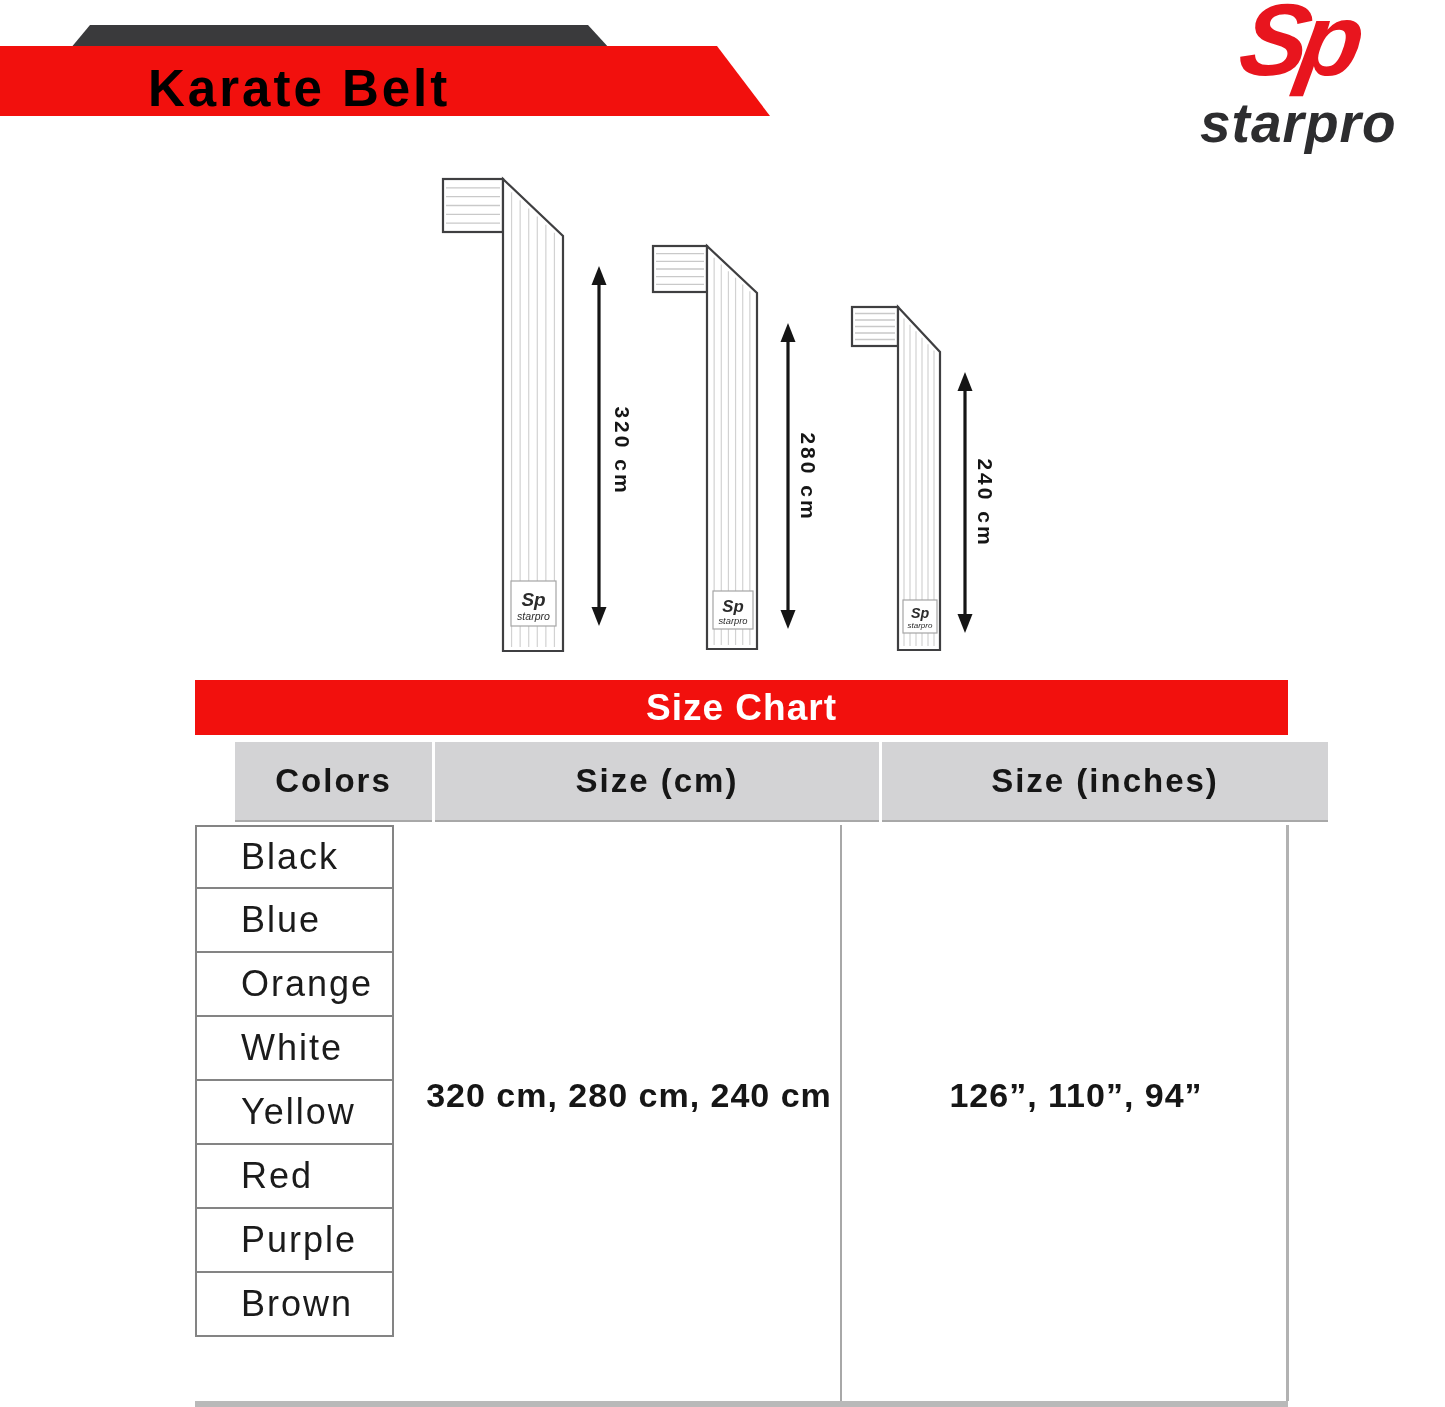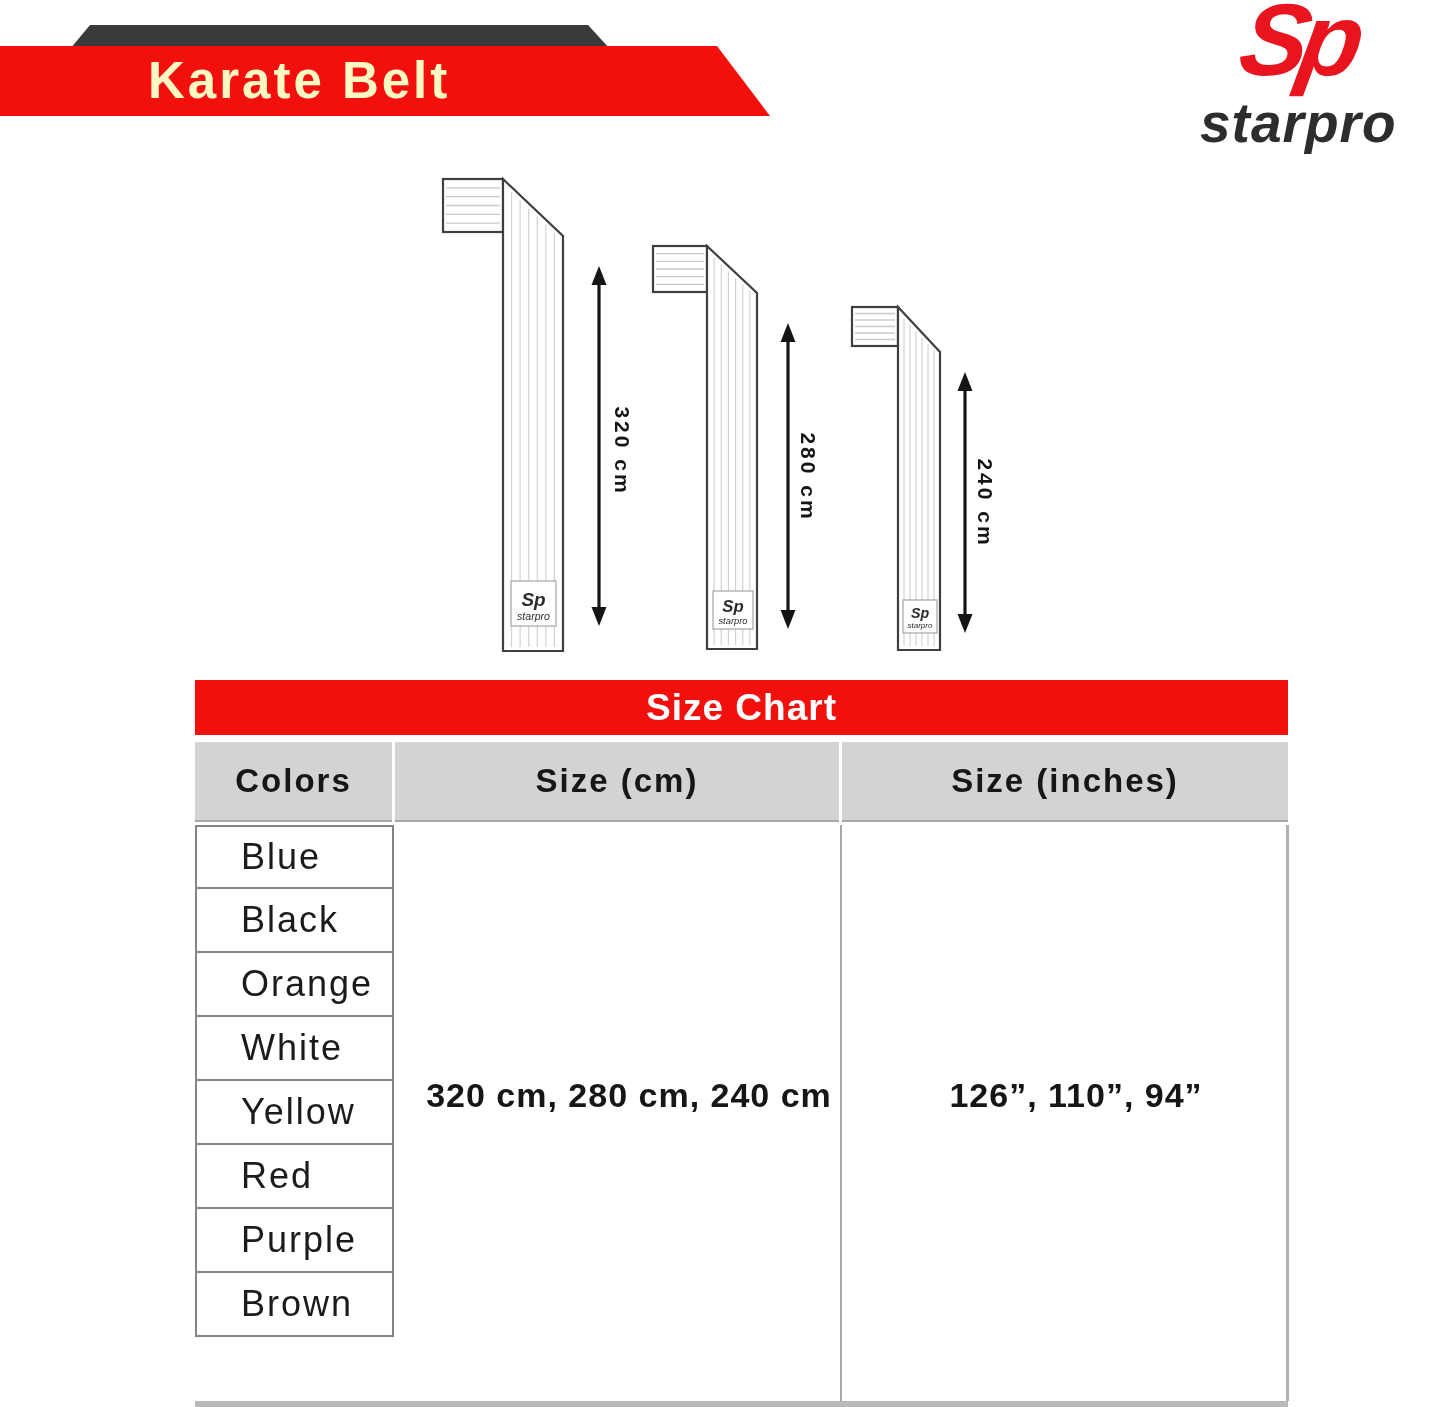--- a/index.html
+++ b/index.html
@@ -14,22 +14,22 @@
     -webkit-clip-path:polygon(20px 0,518px 0,540px 24px,0 24px);
     clip-path:polygon(20px 0,518px 0,540px 24px,0 24px);
   }
   .banner-red{
     position:absolute;left:0;top:46px;width:770px;height:70px;
     background:#f2100d;
     -webkit-clip-path:polygon(0 0,717px 0,770px 70px,0 70px);
     clip-path:polygon(0 0,717px 0,770px 70px,0 70px);
   }
   .banner-title{
-    position:absolute;left:148px;top:0;height:70px;line-height:70px;
-    font-size:51px;font-weight:bold;letter-spacing:3px;color:#fef9c3;white-space:nowrap;
+    position:absolute;left:148px;top:8px;height:70px;line-height:70px;
+    font-size:51px;font-weight:bold;letter-spacing:3px;color:#000000;white-space:nowrap;
   }
   
   .logo{position:absolute;left:1180px;top:0;width:265px;height:165px;}
   .logo-mark{
     position:absolute;left:62px;top:-16px;
     font-size:102px;font-weight:bold;font-style:italic;letter-spacing:-9px;
     color:#e8151e;transform:skewX(-10deg);line-height:1.1;
   }
   .logo-word{
     position:absolute;left:20px;top:96px;
@@ -43,21 +43,21 @@
   }
   
   .size-chart{position:absolute;left:195px;top:680px;width:1093px;}
   .sc-title{
     height:55px;line-height:55px;background:#f2100d;color:#ffffff;
     text-align:center;font-size:37px;font-weight:bold;letter-spacing:1px;
     margin-bottom:7px;
   }
   .sc-head{
     display:grid;grid-template-columns:197px 444px 446px;column-gap:3px;
-    height:80px;margin-bottom:3px;
+    height:80px;margin-bottom:3px;margin-left:40px;
   }
   .sc-hcell{
     background:#d3d3d5;display:flex;align-items:center;justify-content:center;
     font-size:33px;font-weight:bold;letter-spacing:2px;color:#161616;
     border-bottom:2px solid #a8a8a8;box-sizing:border-box;
   }
   .sc-body{position:relative;height:583px;}
   #color-col{position:absolute;left:0;top:0;width:199px;}
   .color-cell{
     box-sizing:border-box;width:199px;height:64px;
@@ -161,22 +161,22 @@
 
 <div class="size-chart">
   <div class="sc-title">Size Chart</div>
   <div class="sc-head">
     <div class="sc-hcell">Colors</div>
     <div class="sc-hcell">Size (cm)</div>
     <div class="sc-hcell">Size (inches)</div>
   </div>
   <div class="sc-body">
     <div id="color-col">
+        <div class="color-cell">Black</div>
         <div class="color-cell">Blue</div>
-        <div class="color-cell">Black</div>
         <div class="color-cell">Orange</div>
         <div class="color-cell">White</div>
         <div class="color-cell">Yellow</div>
         <div class="color-cell">Red</div>
         <div class="color-cell">Purple</div>
         <div class="color-cell">Brown</div>
       </div>
     <div class="sc-cell sc-cell-cm">320 cm, 280 cm, 240 cm</div>
     <div class="sc-cell sc-cell-in">126”, 110”, 94”</div>
     <div class="vdiv vdiv-mid"></div>

